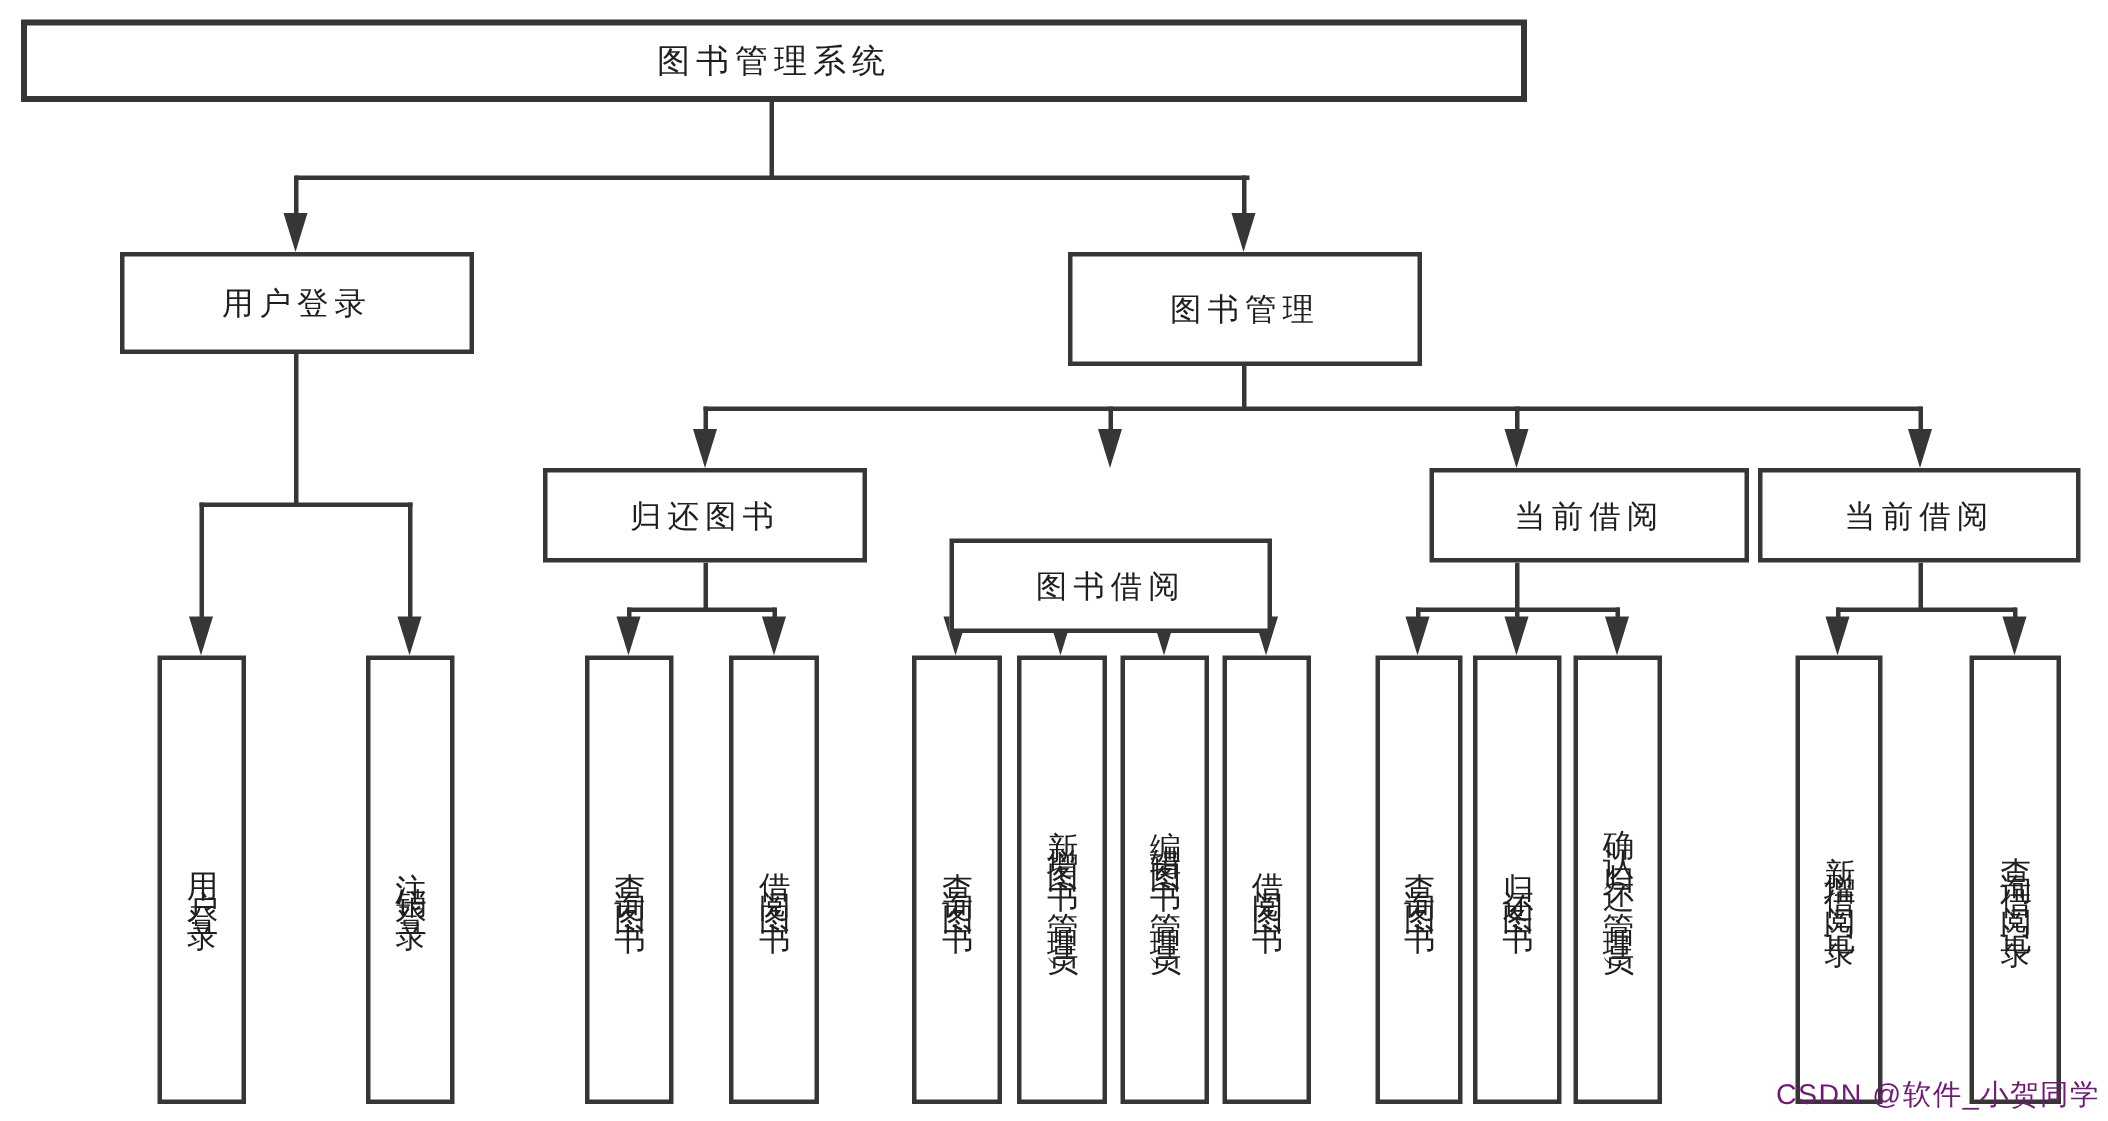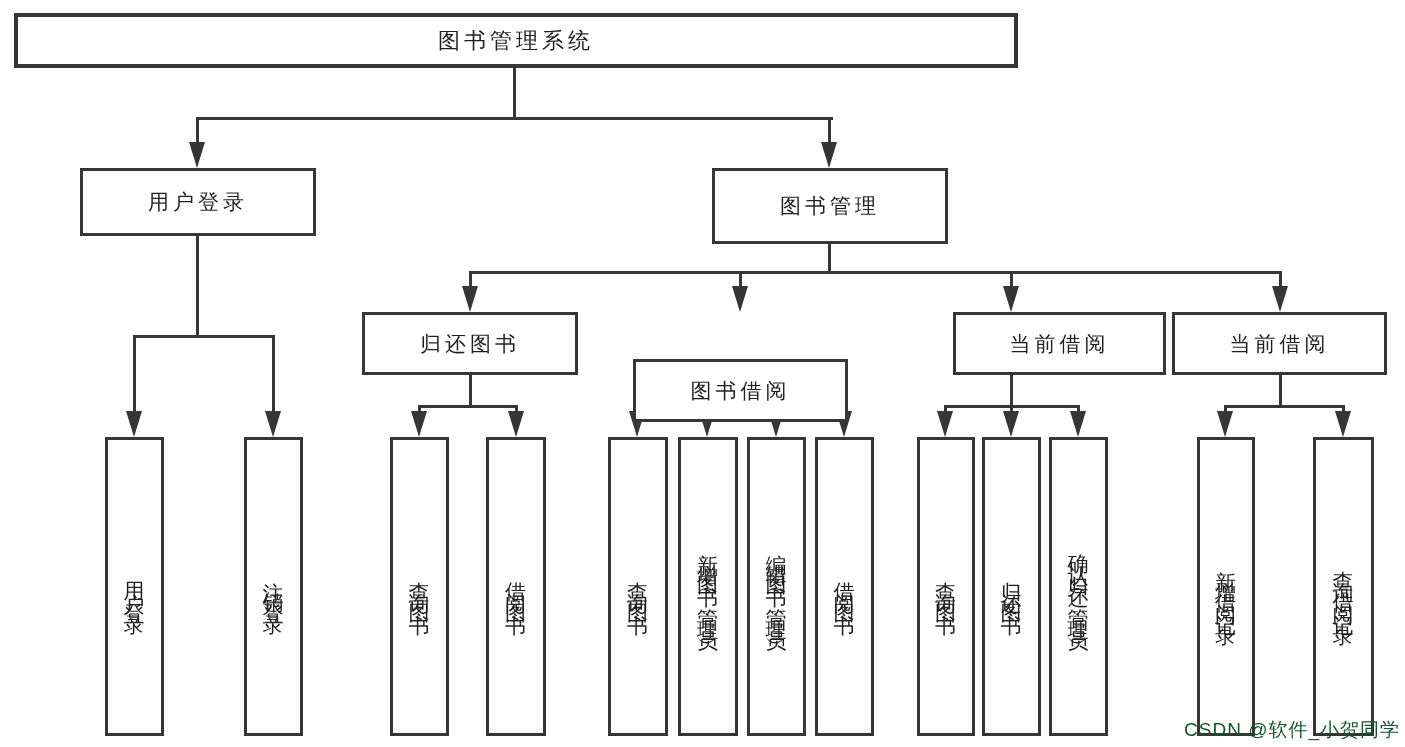--- a/index.html
+++ b/index.html
@@ -44,21 +44,21 @@
     border-left:8px solid transparent;
     border-right:8px solid transparent;
     border-top:26px solid var(--line);
   }
   .watermark{
     position:absolute;
     right:5px;
     bottom:4px;
     font-size:19px;
     letter-spacing:1px;
-    color:#14532d;
+    color:#701a75;
     z-index:20;
   }
 </style>
 </head>
 <body>
 
 <div class="diagram">
 
   <div id="connectors">
       <div class="vline" style="left: 513px; top: 68px; width: 3px; height: 50px;"></div>

